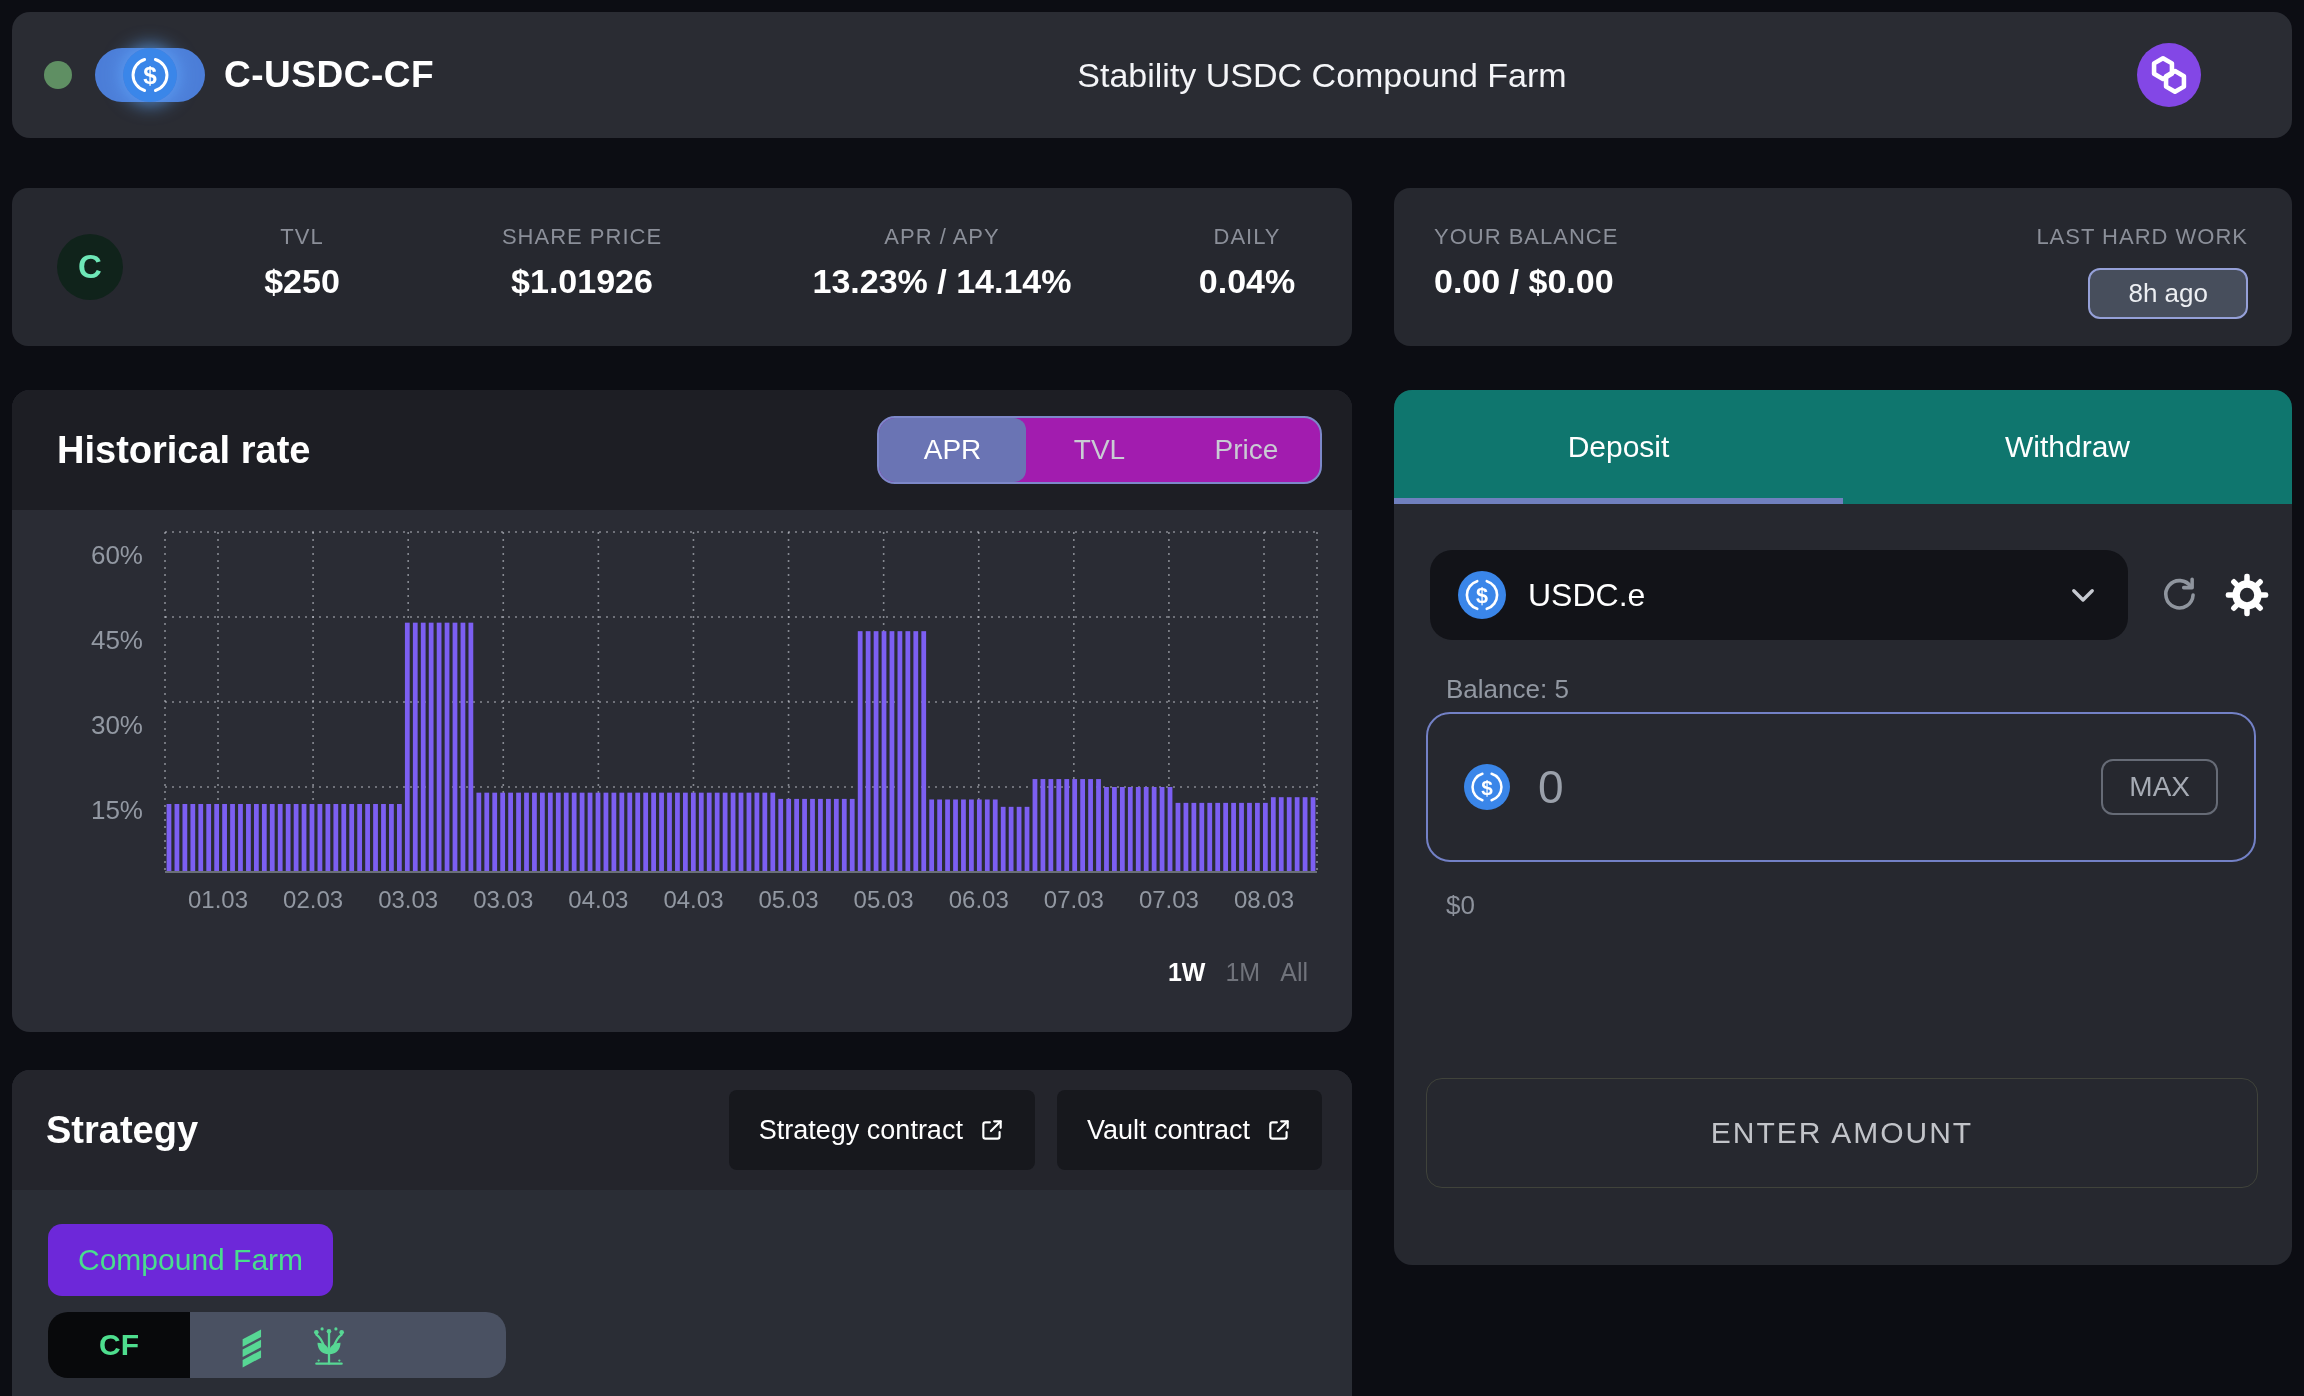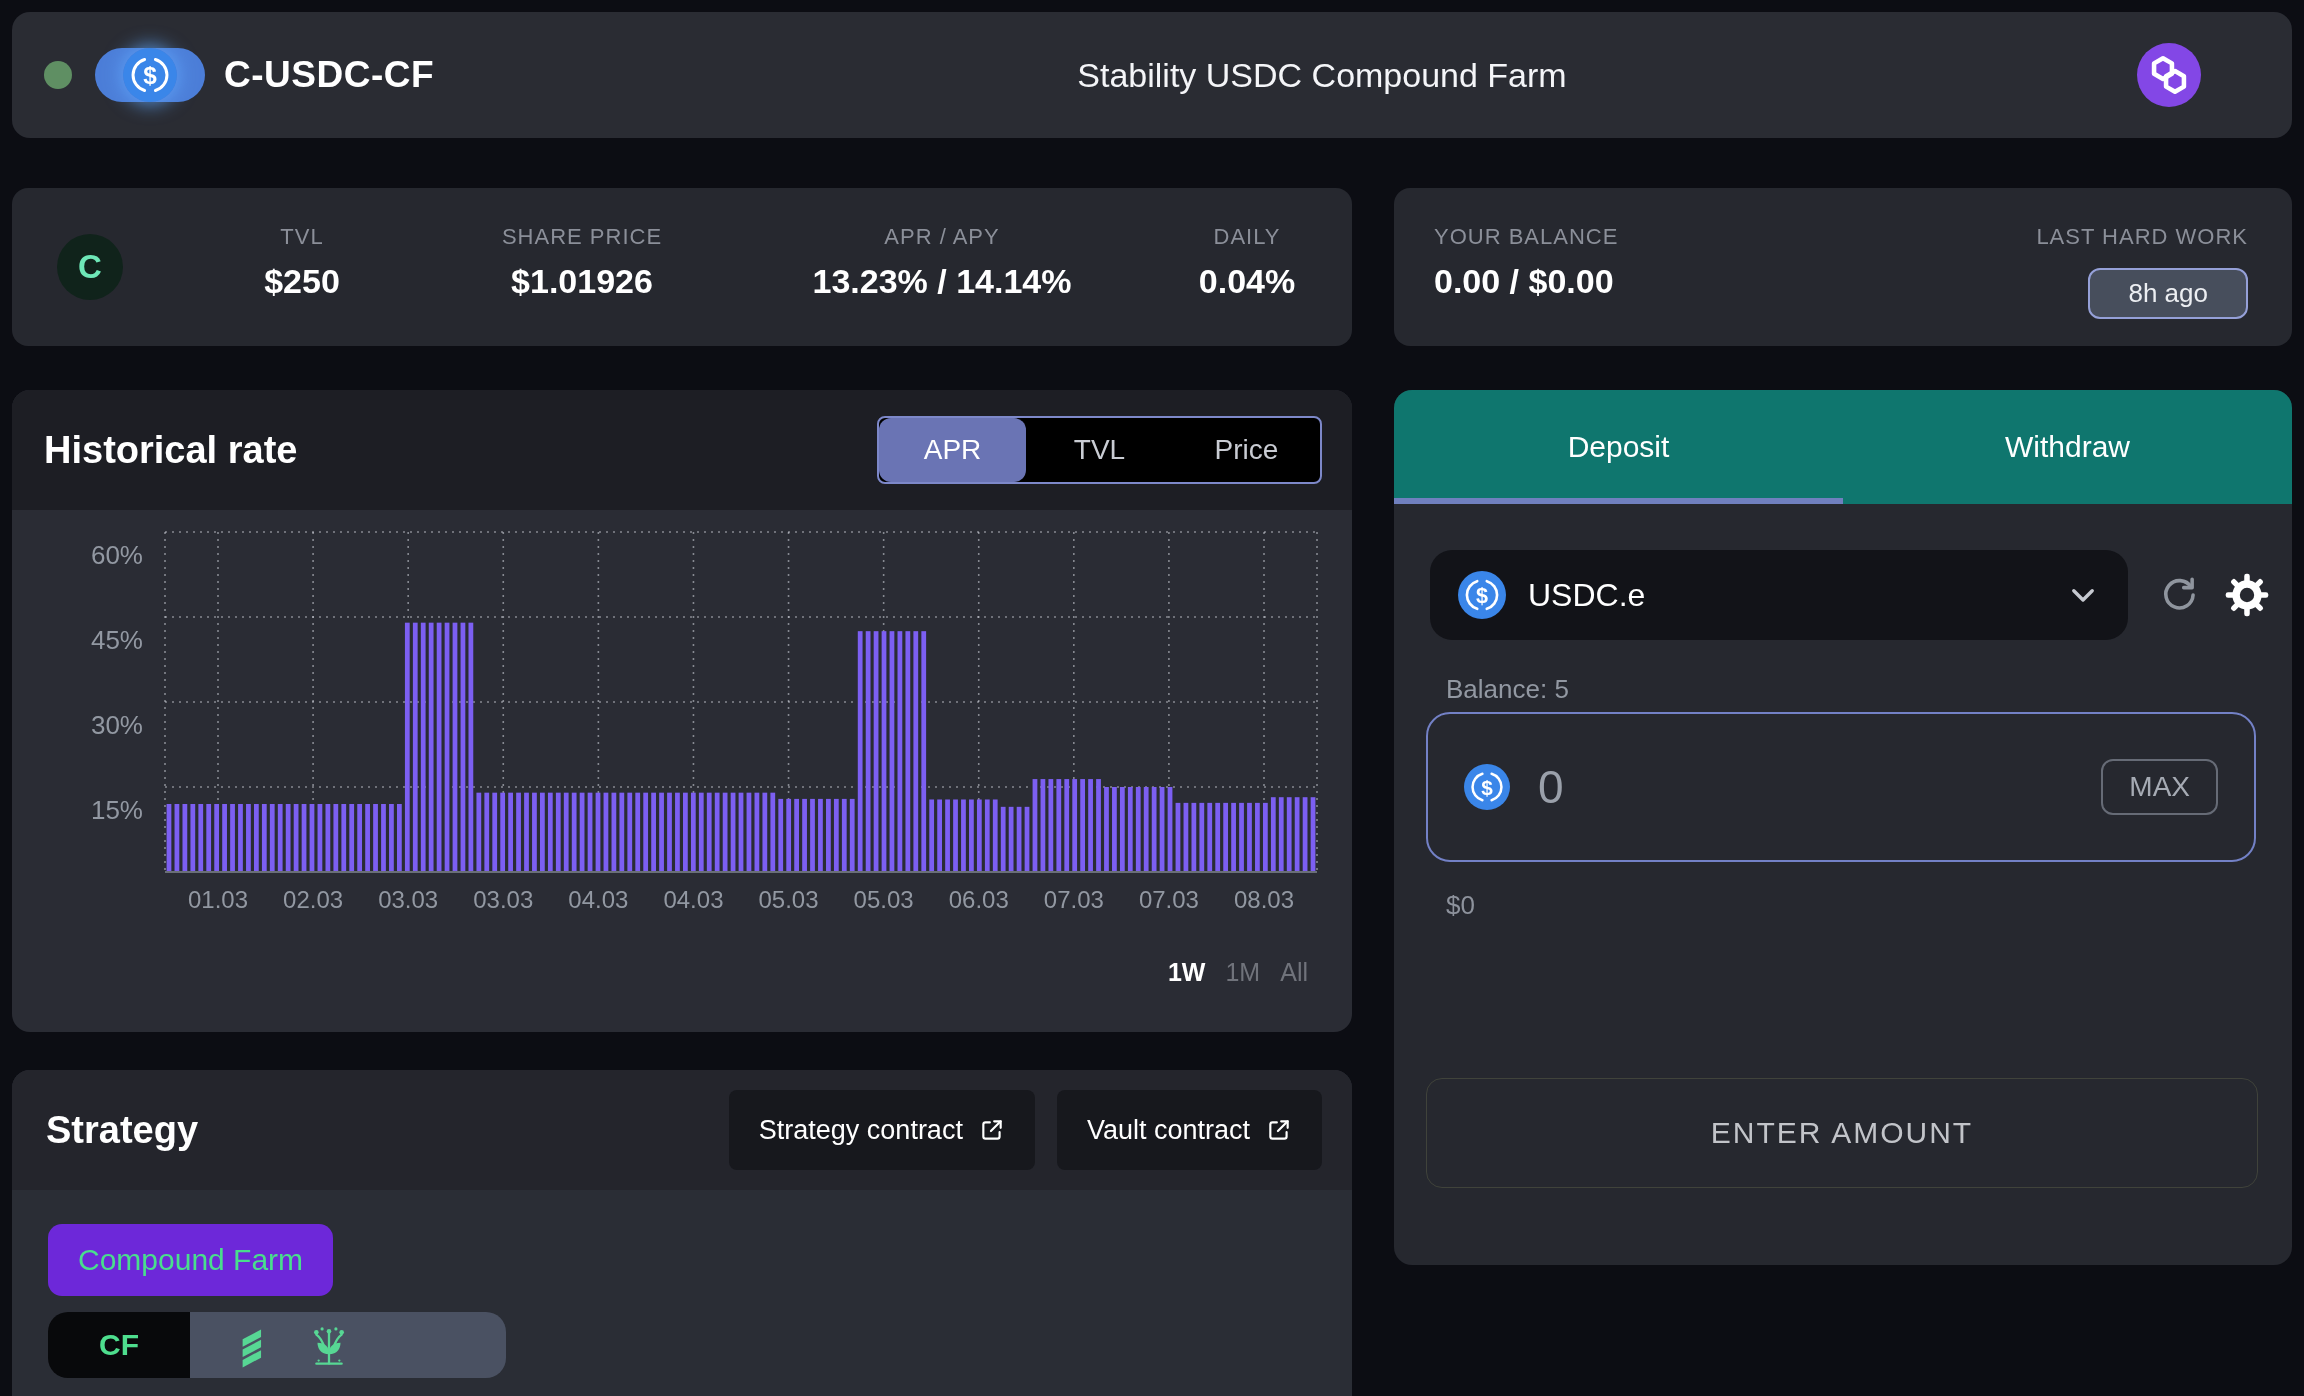--- a/index.html
+++ b/index.html
@@ -33,23 +33,23 @@
   .stat-label{font-size:22px;color:#8b8f99;letter-spacing:1px;margin-bottom:12px;}
   .stat-value{font-size:34px;font-weight:600;color:#fff;}
   .col-left{text-align:left;left:40px;top:36px;}
   .col-right{text-align:right;right:44px;top:36px;}
   .lhw-pill{display:inline-block;margin-top:6px;padding:8px 38px;background:#474e5c;
     border:2px solid #95a0d8;border-radius:12px;color:#eceef2;font-size:26px;cursor:pointer;}
 
   
   .chart-card{left:12px;top:390px;width:1340px;height:642px;background:#2a2c34;border-radius:18px;overflow:hidden;}
   .chart-head{height:120px;background:#1d1e24;display:flex;align-items:center;justify-content:space-between;
-    padding:0 30px 0 32px;box-sizing:border-box;}
+    padding:0 30px 0 45px;box-sizing:border-box;}
   .chart-title{font-size:38px;font-weight:600;color:#fff;}
-  .segmented{display:flex;border:2px solid #7d88c9;border-radius:8px;background:#000000;overflow:hidden;height:64px;}
+  .segmented{display:flex;border:2px solid #7d88c9;border-radius:18px;background:#a21caf;overflow:hidden;height:64px;}
   .seg{width:147px;display:flex;align-items:center;justify-content:center;font-size:28px;color:#c9ccd3;cursor:pointer;}
   .seg.active{background:#6a74b4;color:#fff;border-radius:12px;}
   #apr-chart{display:block;}
   .grid-line{stroke:rgba(225,229,238,.5);stroke-width:1.6;stroke-dasharray:2 5;fill:none;}
   .ytick{font-size:26px;fill:#9298a2;text-anchor:end;}
   .xtick{font-size:24px;fill:#9298a2;text-anchor:middle;}
   .periods{right:44px;top:568px;display:flex;gap:20px;font-size:25px;color:#70737b;}
   .period{cursor:pointer;}
   .period.active{color:#fff;font-weight:700;}
 

